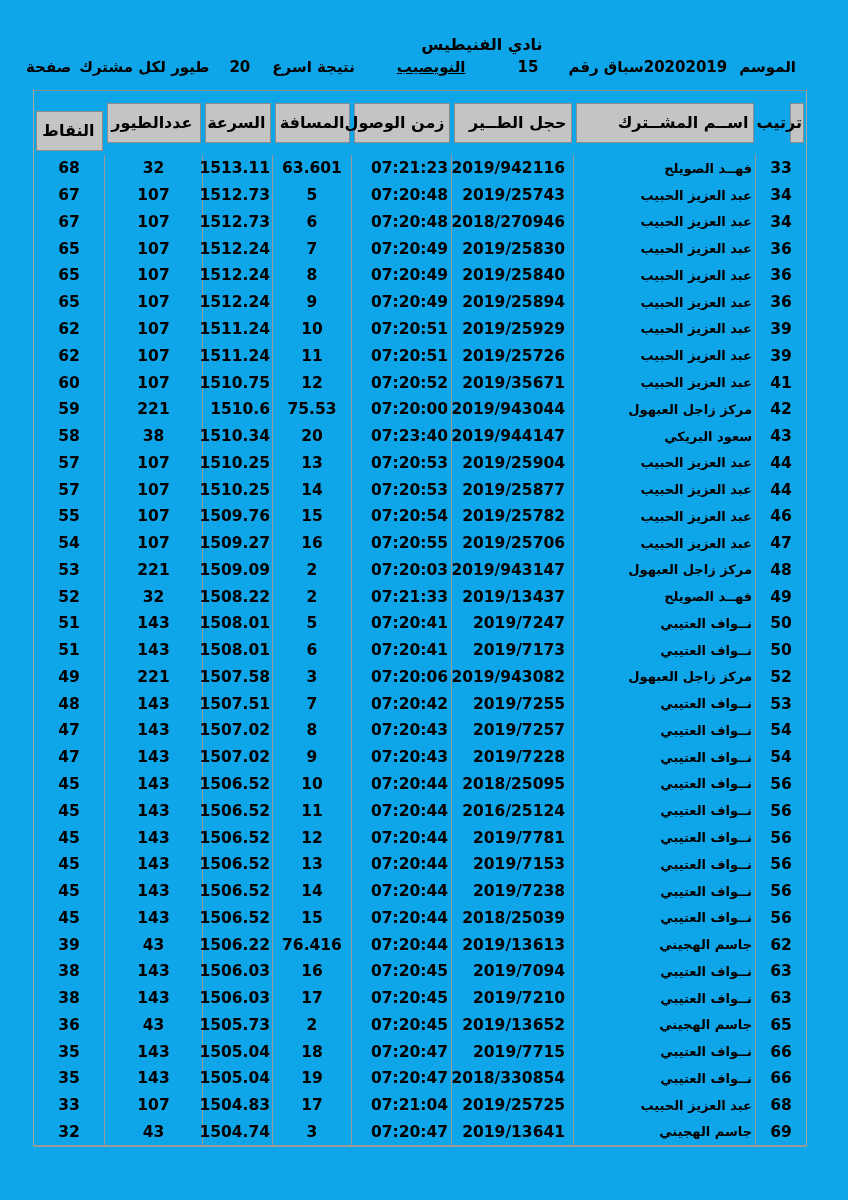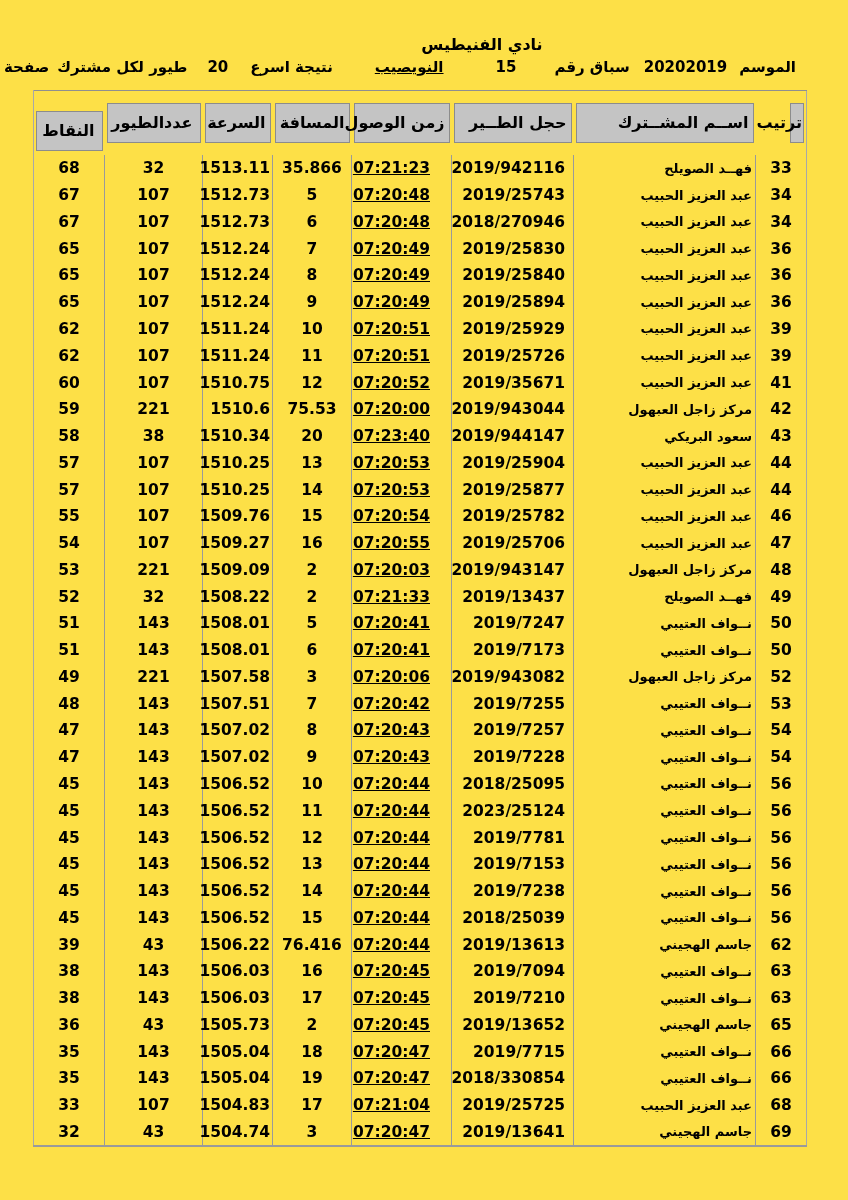--- a/index.html
+++ b/index.html
@@ -1,19 +1,19 @@
 <!DOCTYPE html>
 <html lang="ar" dir="rtl"><head>
 <meta charset="utf-8">
 <style>
   html,body{margin:0;padding:0;background:#ffffff;}
   .page{
     position:relative;
     width:848px;height:1200px;
-    background:#fde047;
+    background:#0ea5e9;
     color:#000000;
     font-family:"DejaVu Sans","Liberation Sans",sans-serif;
     font-weight:bold;
     direction:rtl;
     box-sizing:border-box;
     padding-top:34px;
     overflow:hidden;
   }
   
   .title{
@@ -28,22 +28,22 @@
     align-items:baseline;
     direction:rtl;
     padding-right:52px;
     margin-top:2px;
     height:26px;
     font-size:15px;
     white-space:nowrap;
   }
   .info .i{flex:0 0 auto;}
   .gap-season-label{margin-left:12px;}
-  .gap-season-value{margin-left:14px;}
-  .gap-race-label{margin-left:38px;}
+  .gap-season-value{}
+  .gap-race-label{margin-left:30px;}
   .gap-race-number{margin-left:52px;}
   .gap-location{margin-left:42px;text-decoration:underline;}
   .gap-result-label{margin-left:22px;}
   .gap-birds-count{margin-left:20px;}
   .gap-per-participant{margin-left:8px;}
   .gap-page-label{margin-left:26px;}
   
   table.results{
     table-layout:fixed;
     border-collapse:collapse;
@@ -85,21 +85,21 @@
     vertical-align:middle;
     border-left:1px solid #9a9a9a;
     font-size:15.5px;
     white-space:nowrap;
     font-weight:bold;
   }
   tbody td:last-child{border-left:none;}
   td.c-rank{text-align:center;}
   td.c-name{text-align:right;padding-right:3px;font-size:13px;}
   td.c-ring{text-align:right;padding-right:8px;margin-top:20px;}
-  td.c-arrival_time{text-align:right;padding-right:21px;text-decoration:underline;}
+  td.c-arrival_time{text-align:right;padding-right:3px;}
   td.c-distance{text-align:center;}
   td.c-speed{text-align:right;padding-right:2px;}
   td.c-birds_count{text-align:center;}
   td.c-points{text-align:center;}
 </style>
 </head>
 <body>
 
 <div class="page">
 
@@ -156,21 +156,21 @@
             <div class="hcell h-points">النقاط</div>
           </th>
       </tr>
     </thead>
     <tbody id="rows">
         <tr>
           <td class="c-rank">33</td>
           <td class="c-name">فهــد الصويلح</td>
           <td class="c-ring">2019/942116</td>
           <td class="c-arrival_time">07:21:23</td>
-          <td class="c-distance">35.866</td>
+          <td class="c-distance">63.601</td>
           <td class="c-speed">1513.11</td>
           <td class="c-birds_count">32</td>
           <td class="c-points">68</td>
         </tr>
         <tr>
           <td class="c-rank">34</td>
           <td class="c-name">عبد العزيز الحبيب</td>
           <td class="c-ring">2019/25743</td>
           <td class="c-arrival_time">07:20:48</td>
           <td class="c-distance">5</td>
@@ -394,21 +394,21 @@
           <td class="c-ring">2018/25095</td>
           <td class="c-arrival_time">07:20:44</td>
           <td class="c-distance">10</td>
           <td class="c-speed">1506.52</td>
           <td class="c-birds_count">143</td>
           <td class="c-points">45</td>
         </tr>
         <tr>
           <td class="c-rank">56</td>
           <td class="c-name">نــواف العتيبي</td>
-          <td class="c-ring">2023/25124</td>
+          <td class="c-ring">2016/25124</td>
           <td class="c-arrival_time">07:20:44</td>
           <td class="c-distance">11</td>
           <td class="c-speed">1506.52</td>
           <td class="c-birds_count">143</td>
           <td class="c-points">45</td>
         </tr>
         <tr>
           <td class="c-rank">56</td>
           <td class="c-name">نــواف العتيبي</td>
           <td class="c-ring">2019/7781</td>

